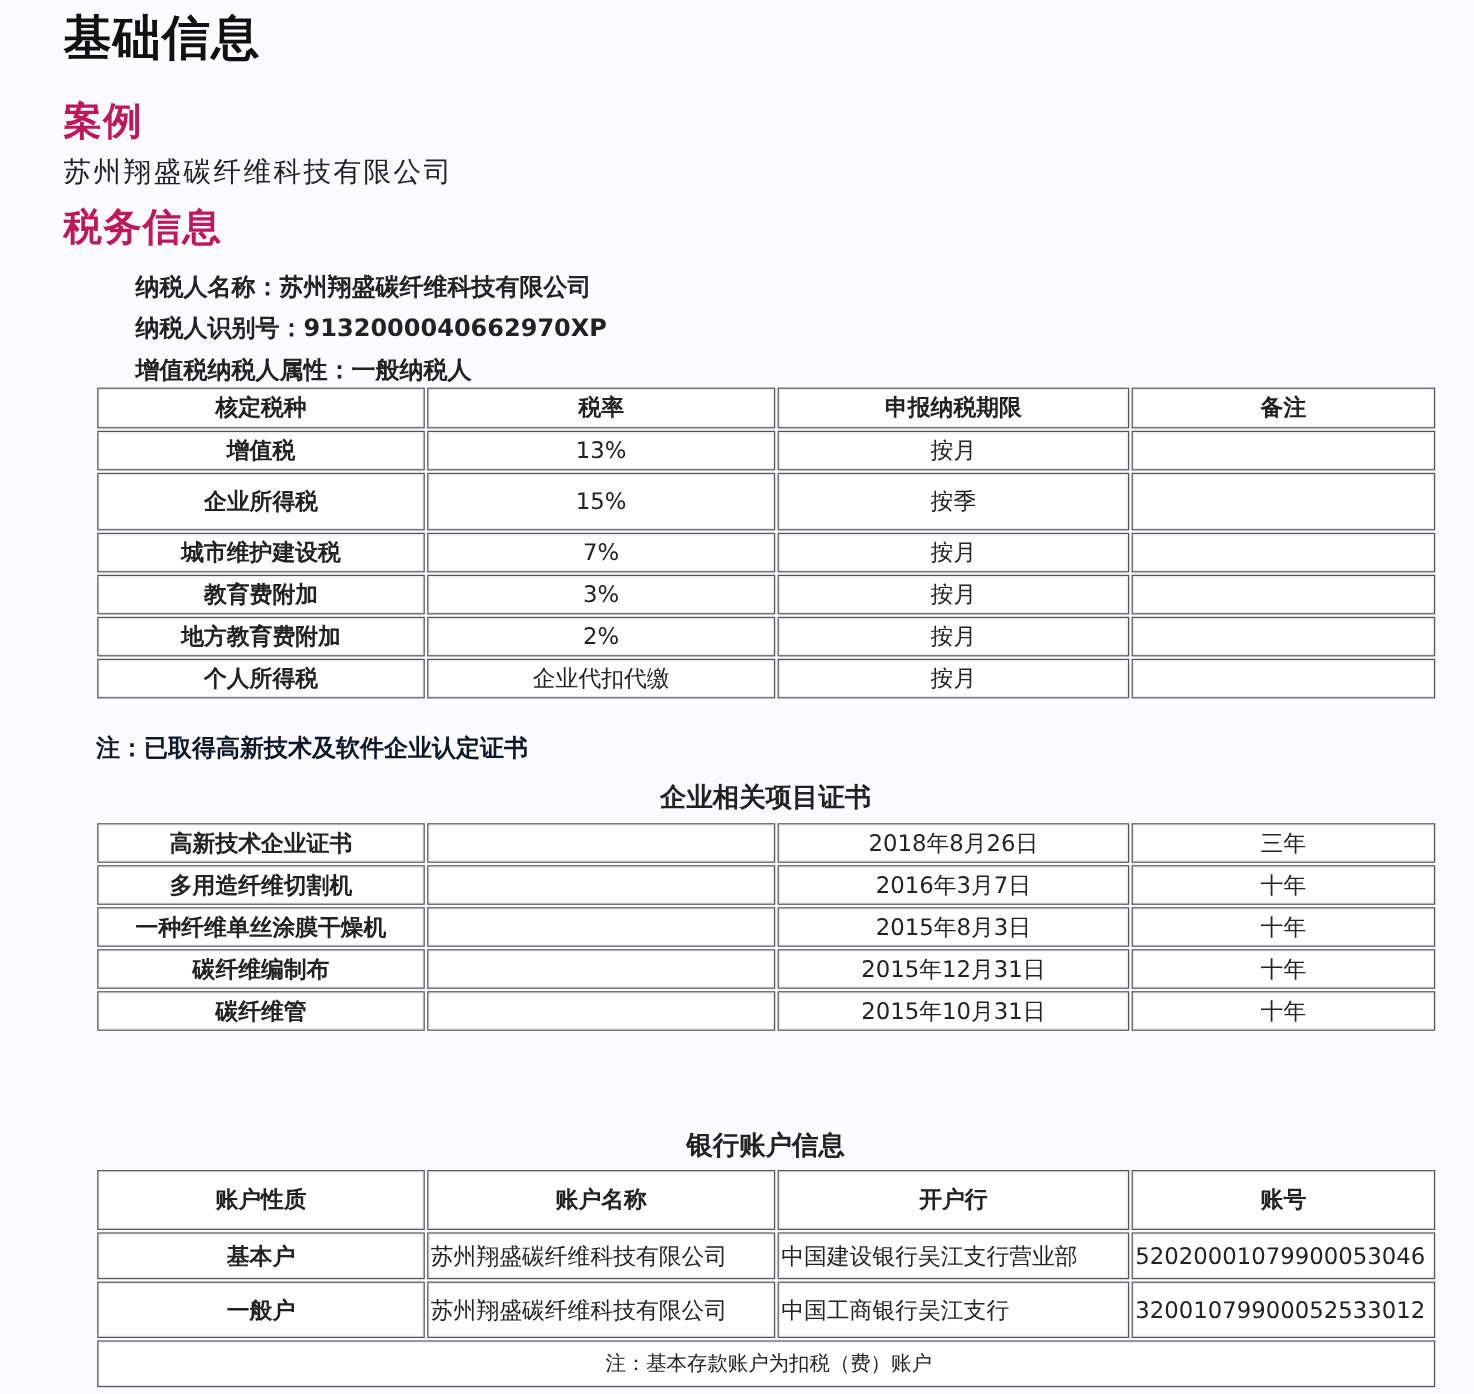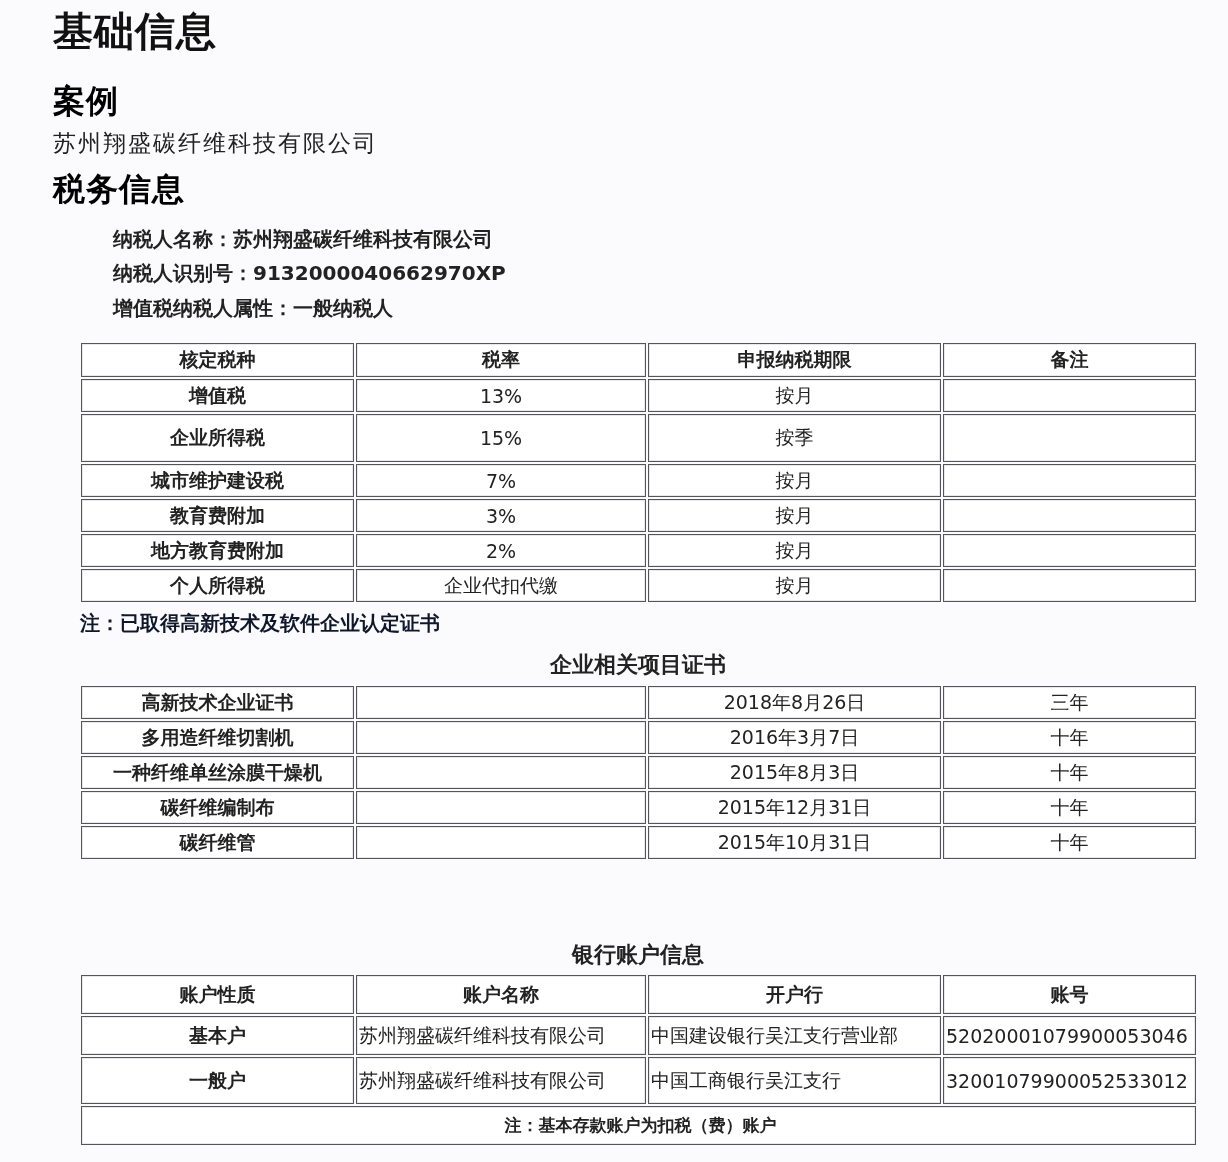--- a/index.html
+++ b/index.html
@@ -9,21 +9,21 @@
     font-family: "DejaVu Sans", "Liberation Sans", sans-serif;
     color: #1a1a1a;
     position: relative;
   }
   .page-title {
     position: absolute; left: 53px; top: 4px;
     font-size: 40px; font-weight: bold; color: #111; letter-spacing: 1px;
   }
   .sec-red {
     position: absolute; left: 53px;
-    font-size: 32px; font-weight: bold; color: #000000; letter-spacing: 1px;
+    font-size: 32px; font-weight: bold; color: #be185d; letter-spacing: 1px;
   }
   .company-name {
     position: absolute; left: 53px; top: 128px;
     font-size: 23px; color: #222; letter-spacing: 2px;
   }
   .info-line {
     position: absolute; left: 80px;
     font-size: 20px; font-weight: bold; color: #222; margin-left: 33px;
   }
   table.grid {
@@ -45,21 +45,21 @@
   table.grid td.hdr, table.grid td.bold { font-weight: bold; }
   table.grid td.left { text-align: left; padding-left: 2px; }
   .note {
     position: absolute; left: 80px;
     font-size: 20px; font-weight: bold; color: #0f172a;
   }
   .sub-title {
     position: absolute; left: 0; width: 1276px; text-align: center;
     font-size: 22px; font-weight: bold; color: #222;
   }
-  td.note-cell { text-align: left; padding-left: 4px !important; font-size: 17px !important; font-weight: bold; }
+  td.note-cell { text-align: left; padding-left: 4px !important; font-size: 17px !important; font-weight: normal; }
 </style>
 </head>
 <body>
 
 <div class="page-title">基础信息</div>
 
 <div class="sec-red" style="top:80px">案例</div>
 <div class="company-name">苏州翔盛碳纤维科技有限公司</div>
 
 <div class="sec-red" style="top:168px">税务信息</div>
@@ -67,21 +67,21 @@
 <div class="info-line" style="top:226px">
   <span>纳税人名称：</span><span>苏州翔盛碳纤维科技有限公司</span>
 </div>
 <div class="info-line" style="top:260px">
   <span>纳税人识别号：</span><span id="tid">9132000040662970XP</span>
 </div>
 <div class="info-line" style="top:295px">
   <span>增值税纳税人属性：</span><span>一般纳税人</span>
 </div>
 
-<table class="grid" style="top:341px">
+<table class="grid" style="top:321px">
   <colgroup>
       <col style="width:273px">
       <col style="width:290px">
       <col style="width:293px">
       <col style="width:253px">
     </colgroup>
   <tbody>
     <tr style="height:34px">
       <td class="hdr">核定税种</td>
       <td class="hdr">税率</td>
@@ -175,21 +175,21 @@
 <div class="sub-title" style="top:940px">银行账户信息</div>
 
 <table class="grid" style="top:973px">
   <colgroup>
       <col style="width:273px">
       <col style="width:290px">
       <col style="width:293px">
       <col style="width:253px">
     </colgroup>
   <tbody>
-    <tr style="height:39px">
+    <tr style="height:50px">
       <td class="hdr">账户性质</td>
       <td class="hdr">账户名称</td>
       <td class="hdr">开户行</td>
       <td class="hdr">账号</td>
     </tr>
     <tr style="height:39px">
       <td class="bold">基本户</td>
       <td class="left">苏州翔盛碳纤维科技有限公司</td>
       <td class="left">中国建设银行吴江支行营业部</td>
       <td class="left">52020001079900053046</td>

